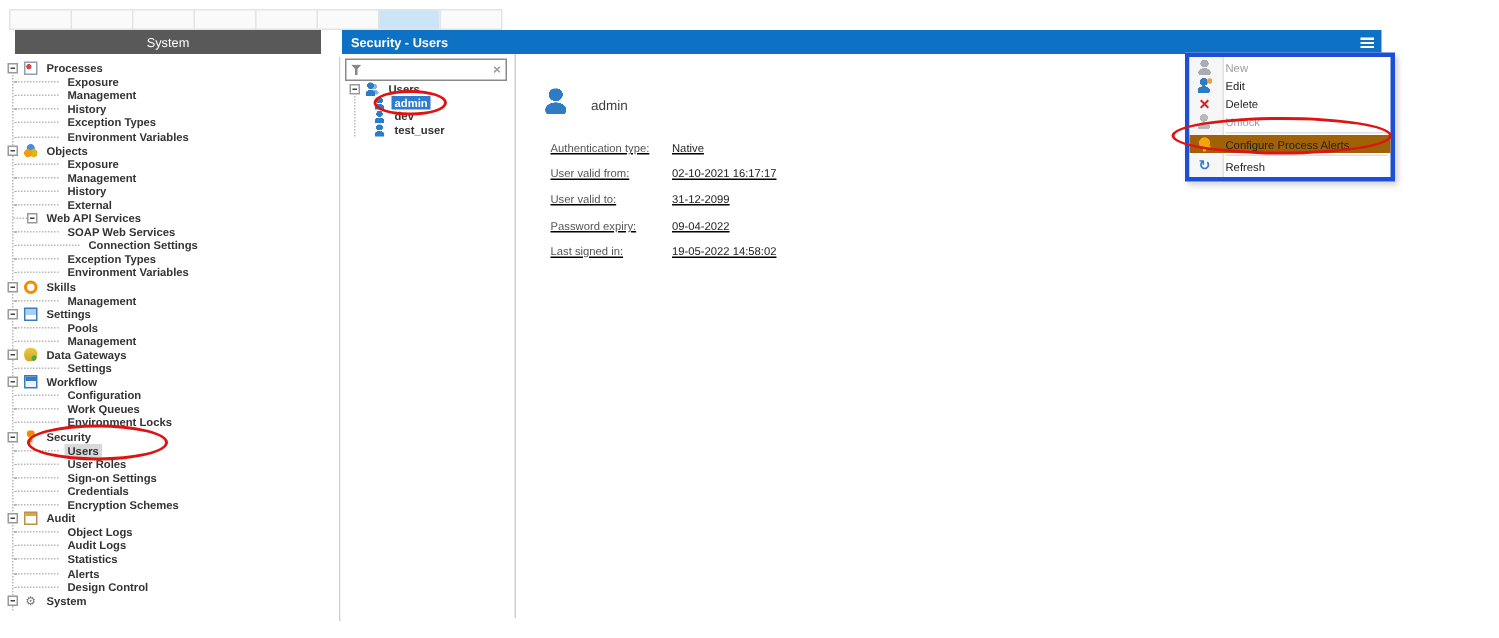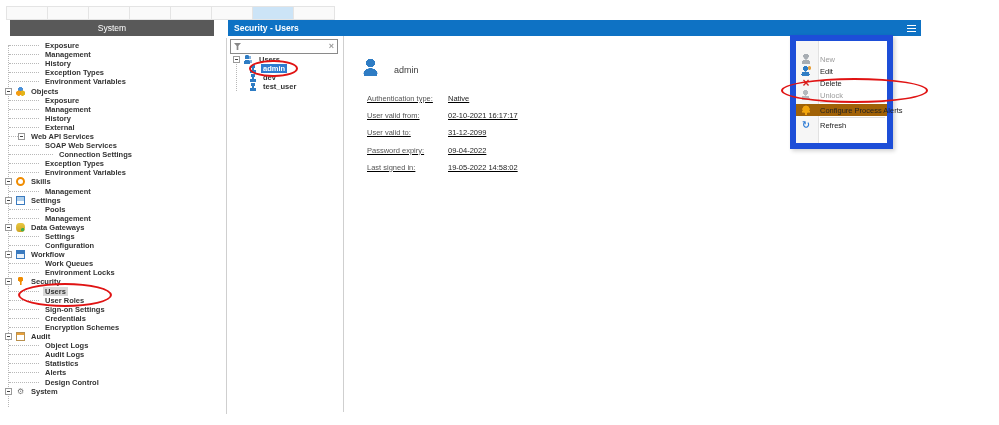--- a/index.html
+++ b/index.html
@@ -90,22 +90,22 @@
   .d-user-icon{position:absolute;left:18px;top:23px;width:17px;height:17px;
      background:radial-gradient(ellipse 28% 26% at 50% 24%,#2e7cc4 96%,transparent 100%),
                 radial-gradient(ellipse 42% 30% at 50% 84%,#2e7cc4 96%,transparent 100%);}
   .d-username{position:absolute;left:50px;top:29px;font-size:9px;color:#3c3c3c;}
   .d-rows{position:absolute;left:23px;top:58px;}
   .d-row{display:flex;height:17.2px;font-size:7.5px;align-items:flex-start;text-decoration:underline;}
   .d-label{width:81px;color:#555;flex:none;}
   .d-value{color:#1d1d1d;}
 
   
-  .ctx-menu{position:absolute;left:790px;top:35px;width:103px;background:#fff;border:6px solid #1d4ed8;
-            box-shadow:2px 2px 4px rgba(0,0,0,.18);padding:12px 0;box-sizing:border-box;z-index:20;}
+  .ctx-menu{position:absolute;left:790px;top:35px;width:140px;background:#fff;border:3px solid #1d4ed8;
+            box-shadow:2px 2px 4px rgba(0,0,0,.18);padding:1px 0;box-sizing:border-box;z-index:20;}
   .ctx-menu::before{content:"";position:absolute;left:0;top:0;bottom:0;width:22px;background:#f6f6f6;border-right:1px solid #e2e2e2;}
   .mi{position:relative;z-index:1;height:12px;display:flex;align-items:center;font-size:7.5px;color:#222;white-space:nowrap;}
   .mi.highlighted{background:#a16207;}
   .mi.disabled{color:#9c9c9c;}
   .mi-ico{width:10px;height:10px;margin-left:5px;margin-right:9px;flex:none;}
   .ico-user-add{background:radial-gradient(ellipse 28% 26% at 50% 24%,#a7adb3 96%,transparent 100%),
                 radial-gradient(ellipse 42% 30% at 50% 84%,#a7adb3 96%,transparent 100%);}
   .ico-user-edit{background:radial-gradient(circle at 85% 20%,#e8a13c 0 1.6px,transparent 2px),
                 radial-gradient(ellipse 28% 26% at 45% 26%,#2e7cc4 96%,transparent 100%),
                 radial-gradient(ellipse 42% 30% at 45% 84%,#2e7cc4 96%,transparent 100%);}
@@ -146,20 +146,26 @@
     <span>System</span>
   </div>
   <div class="blue-bar">
     <span>Security - Users</span>
     <span class="hamburger"></span>
   </div>
 
   <div class="left-panel">
     <div class="left-tree">
 
+        <div class="trow t-group">
+
+          <span class="expand"></span>
+          <span class="gico ico-processes"></span>
+          <span class="lbl">Processes</span>
+        </div>
 
         <div class="trow t-child">
           <span class="dash"></span>
 
           <span class="lbl">Exposure</span>
         </div>
 
         <div class="trow t-child">
           <span class="dash"></span>
 
@@ -284,31 +290,31 @@
           <span class="gico ico-data-gateways"></span>
           <span class="lbl">Data Gateways</span>
         </div>
 
         <div class="trow t-child">
           <span class="dash"></span>
 
           <span class="lbl">Settings</span>
         </div>
 
-        <div class="trow t-child">
-          <span class="dash"></span>
-
-          <span class="lbl">Configuration</span>
-        </div>
-
         <div class="trow t-group">
 
           <span class="expand"></span>
           <span class="gico ico-workflow"></span>
           <span class="lbl">Workflow</span>
+        </div>
+
+        <div class="trow t-child">
+          <span class="dash"></span>
+
+          <span class="lbl">Configuration</span>
         </div>
 
         <div class="trow t-child">
           <span class="dash"></span>
 
           <span class="lbl">Work Queues</span>
         </div>
 
         <div class="trow t-child">
           <span class="dash"></span>

